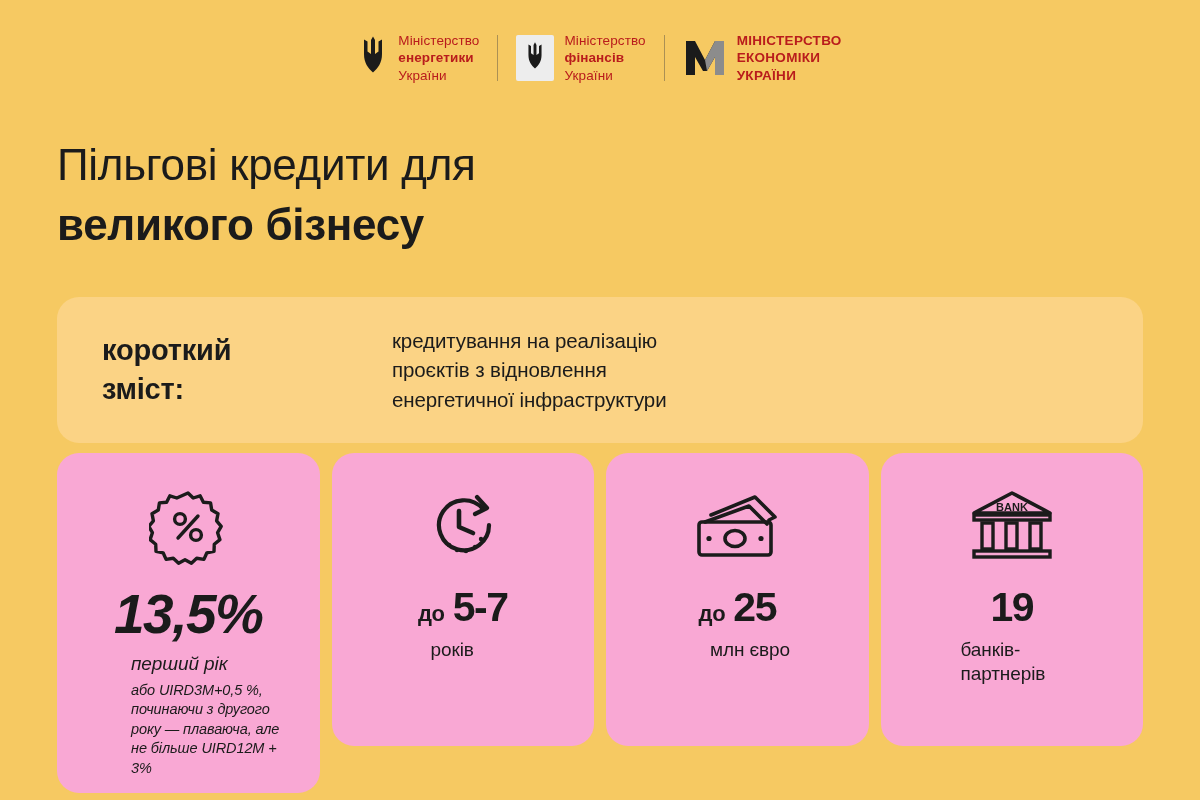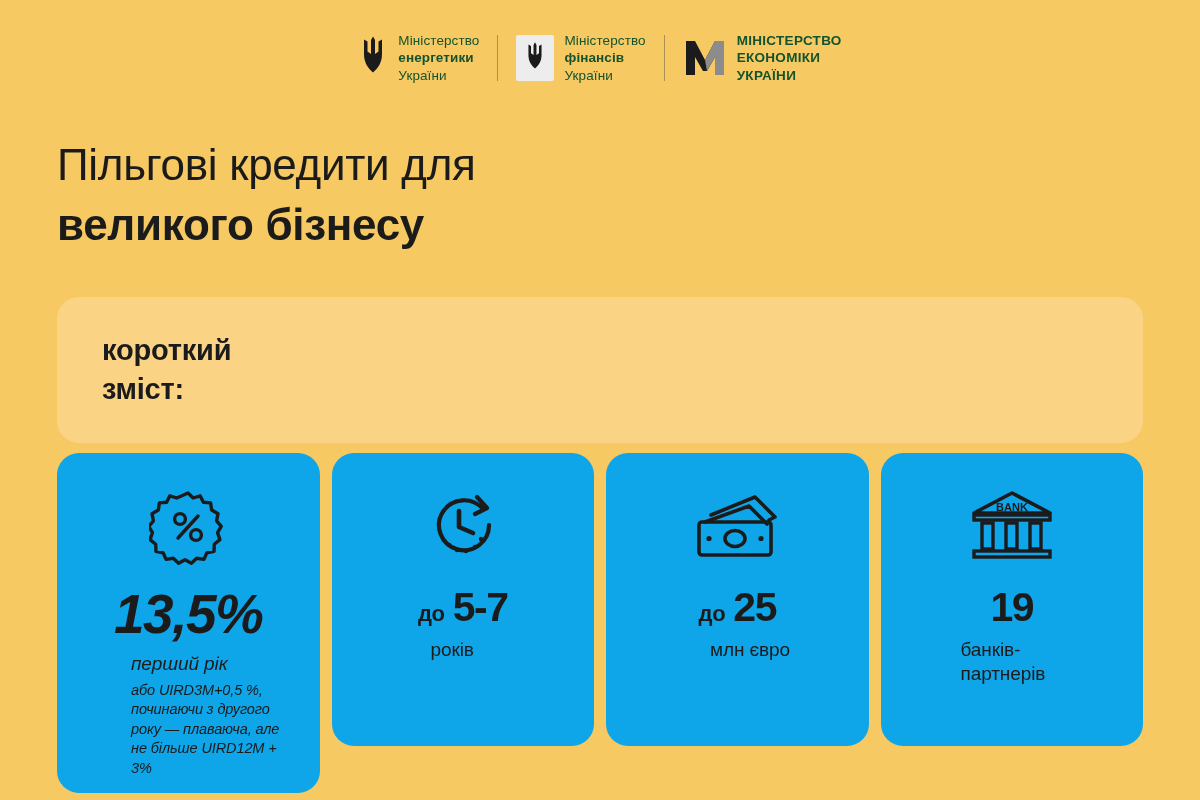--- a/index.html
+++ b/index.html
@@ -41,21 +41,21 @@
   }
   .tryzub {
     width: 30px;
     height: 44px;
     display: block;
   }
   .logo-text {
     font-size: 13.5px;
     line-height: 1.28;
     letter-spacing: .1px;
-    color: #14532d;
+    color: #b91c1c;
     white-space: nowrap;
   }
   .logo-text .l1 { display: block; }
   .logo-text .l2 { display: block; font-weight: bold; }
   .logo-text .l3 { display: block; }
   .logo-text.allbold .l1,
   .logo-text.allbold .l2,
   .logo-text.allbold .l3 { font-weight: bold; letter-spacing: .3px; }
 
   .shield-box {
@@ -123,21 +123,21 @@
   
   .cards {
     position: absolute;
     left: 57px;
     top: 453px;
     width: 1086px;
     display: flex;
     gap: 12px;
   }
   .card {
-    background: #0ea5e9;
+    background: #f9a8d4;
     border-radius: 22px;
     position: relative;
   }
   .card-1 { width: 264px; height: 340px; font-style: italic; }
   .card-2 { width: 264px; height: 293px; }
   .card-3 { width: 264px; height: 293px; }
   .card-4 { width: 264px; height: 293px; }
 
   .card-icon {
     height: 92px;
@@ -248,20 +248,25 @@
 
 <div class="title">
   <div class="line1">Пільгові кредити для</div>
   <div class="line2">великого бізнесу</div>
 </div>
 
 <div class="summary">
   <div class="summary-label">
     <div>короткий</div>
     <div>зміст:</div>
+  </div>
+  <div class="summary-text">
+    <div>кредитування на реалізацію</div>
+    <div>проєктів з відновлення</div>
+    <div>енергетичної інфраструктури</div>
   </div>
 </div>
 
 <div class="cards">
 
   <div class="card card-1">
     <div class="card-icon">
       <svg width="78" height="78" viewBox="0 0 78 78" aria-hidden="true">
         <path d="M39 5 l5.2 5.0 6.9 -2.2 3.3 6.4 7.2 0.7 1.1 7.2 6.3 3.6 -1.4 7.1 4.6 5.6 -3.6 6.3 2.3 6.9 -5.6 4.6 -0.3 7.2 -7.1 1.4 -3.0 6.6 -7.2 -1.1 -5.3 4.9 -6.4 -3.4 -6.4 3.4 -5.3 -4.9 -7.2 1.1 -3.0 -6.6 -7.1 -1.4 -0.3 -7.2 -5.6 -4.6 2.3 -6.9 -3.6 -6.3 4.6 -5.6 -1.4 -7.1 6.3 -3.6 1.1 -7.2 7.2 -0.7 3.3 -6.4 6.9 2.2 Z" fill="none" stroke="#1B1B1B" stroke-width="3.4" stroke-linejoin="round"></path>
         <circle cx="31" cy="31" r="5.4" fill="none" stroke="#1B1B1B" stroke-width="3.4"></circle>

